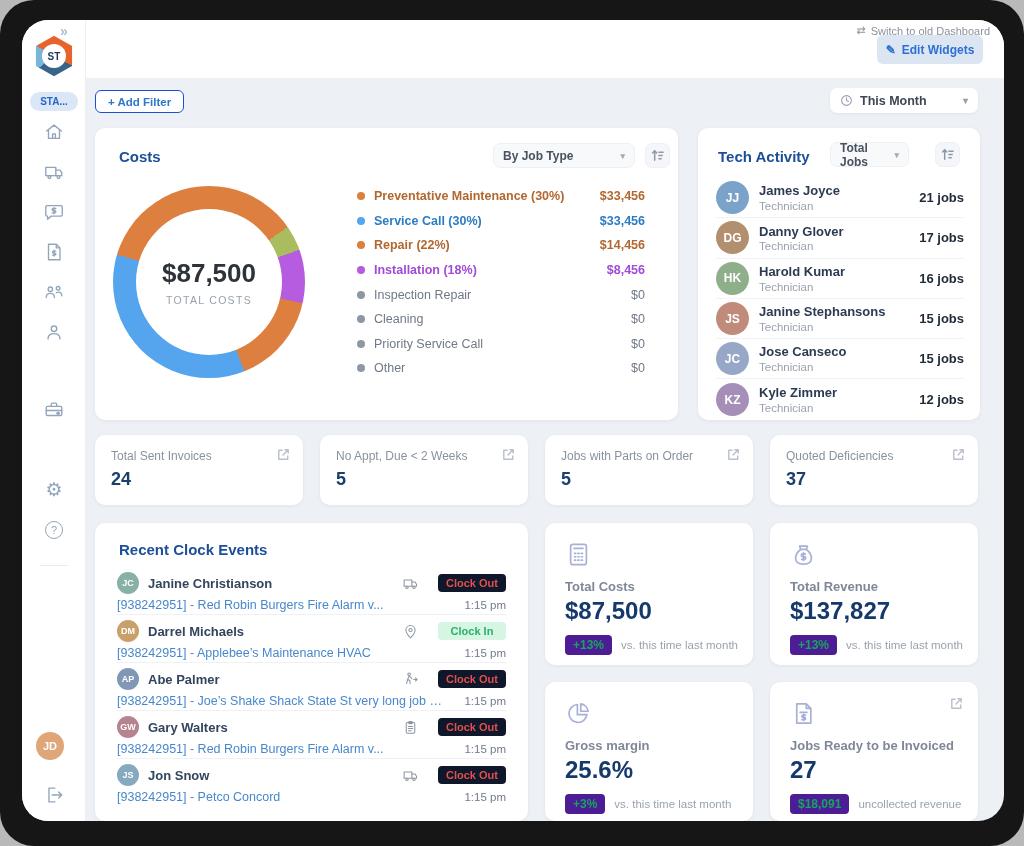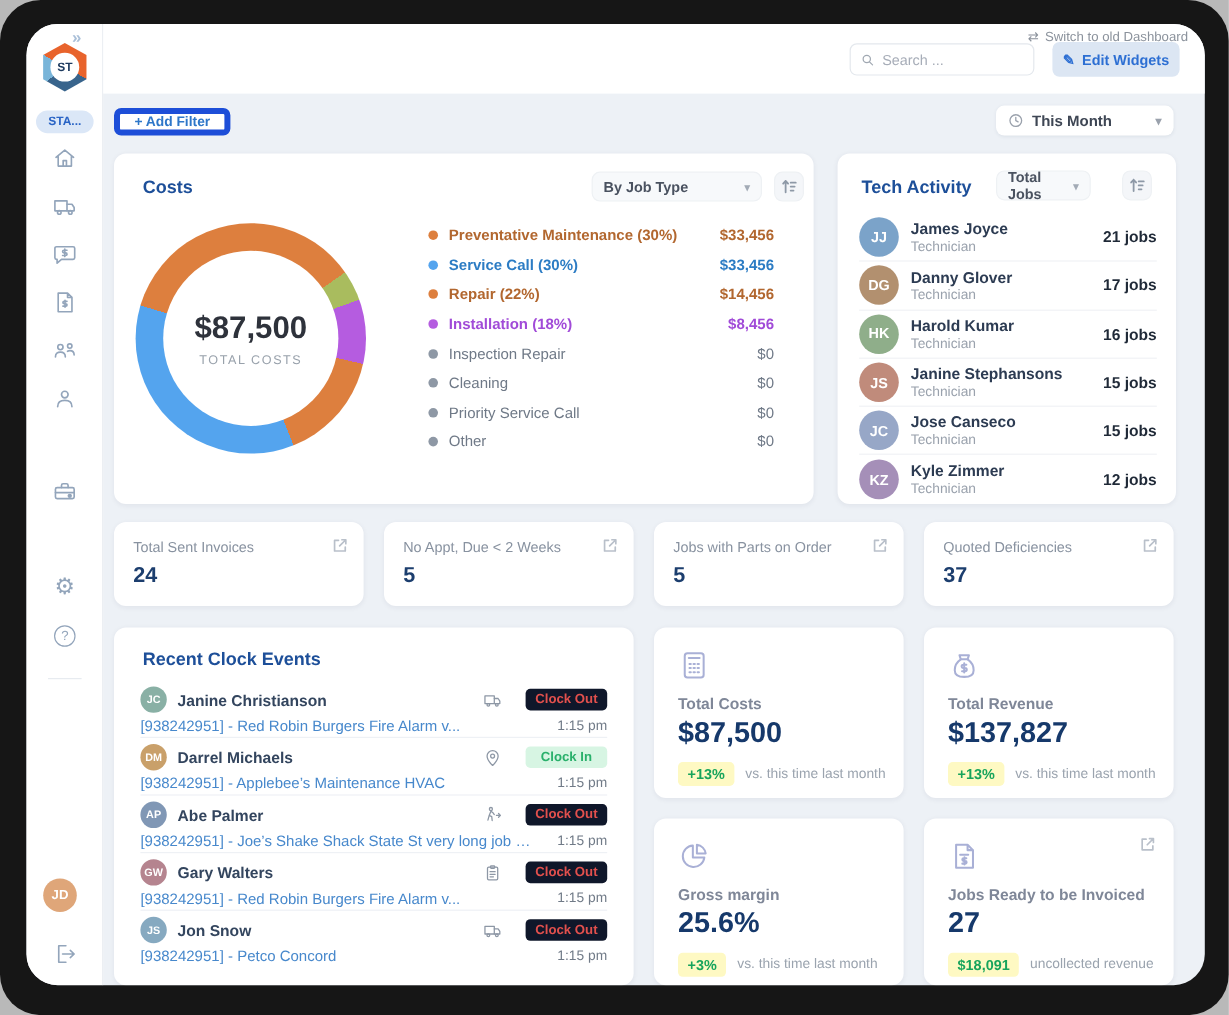--- a/index.html
+++ b/index.html
@@ -30,21 +30,21 @@
   .header { position:absolute; left:64px; top:0; right:0; height:58px; background:#fff; }
   .switch-link { position:absolute; right:14px; top:4px; font-size:11px; color:#8b929c; display:flex; gap:5px; align-items:center; cursor:pointer; }
   .page-title { position:absolute; left:30px; top:18px; font-size:18px; font-weight:bold; color:#262b33; }
   .search-box { position:absolute; left:622px; top:16px; width:154px; height:27px; border:1px solid #e4e8ed; border-radius:6px; background:#fff; display:flex; align-items:center; padding:0 8px; gap:6px; }
   .search-box input { border:none; outline:none; width:100%; font-size:12px; color:#5b6470; font-family:inherit; }
   .search-box input::placeholder { color:#a7adb8; }
   .edit-widgets-btn { position:absolute; left:791px; top:15px; width:106px; height:29px; background:#dce6f3; border:none; border-radius:6px;
                       color:#2d6fd3; font-size:12px; font-weight:bold; display:flex; align-items:center; justify-content:center; gap:6px; cursor:pointer; font-family:inherit; }
 
   
-  .add-filter-btn { position:absolute; left:73px; top:70px; height:23px; padding:0 12px; background:#fff; border:5px solid #1d4ed8; border-radius:6px;
+  .add-filter-btn { position:absolute; left:73px; top:70px; height:23px; padding:0 12px; background:#fff; border:1px solid #1d4ed8; border-radius:6px;
                     color:#2e77c9; font-size:11.5px; font-weight:bold; display:flex; align-items:center; cursor:pointer; font-family:inherit; }
   .period-select { position:absolute; left:808px; top:68px; width:148px; height:25px; background:#fff; border-radius:7px; box-shadow:0 1px 3px rgba(40,60,90,.08);
                    display:flex; align-items:center; padding:0 10px; gap:7px; font-size:12.5px; color:#3e4654; font-weight:bold; cursor:pointer; }
   .period-select .chev { margin-left:auto; color:#9aa1ac; font-size:10px; }
 
   
   .card { position:absolute; background:#fff; border-radius:10px; box-shadow:0 1px 4px rgba(30,40,60,.06); }
   .widget-title { font-size:15px; font-weight:bold; color:#1d4f99; }
   .mini-select { background:#f7f9fb; border:1px solid #eef1f4; border-radius:7px; display:flex; align-items:center; padding:0 9px; gap:6px;
                  font-size:12px; font-weight:bold; color:#4a5260; cursor:pointer; }
@@ -112,21 +112,21 @@
   .metric-card { width:208px; }
   .m1 { left:523px; top:503px; height:142px; }
   .m2 { left:748px; top:503px; height:142px; }
   .m3 { left:523px; top:662px; height:139px; }
   .m4 { left:748px; top:662px; height:139px; }
   .metric-icon { position:absolute; left:20px; top:18px; color:#a9b0d6; }
   .metric-icon svg { width:27px; height:27px; stroke:currentColor; fill:none; stroke-width:1.5; stroke-linecap:round; stroke-linejoin:round; }
   .metric-label { position:absolute; left:20px; top:56px; font-size:13px; color:#7f8798; font-weight:bold; }
   .metric-value { position:absolute; left:20px; top:74px; font-size:24px; font-weight:bold; color:#16396b; }
   .metric-badge-row { position:absolute; left:20px; top:112px; display:flex; align-items:center; gap:9px; }
-  .green-badge { background:#fef9c3; color:#17a45c; font-size:12px; font-weight:bold; border-radius:4px; padding:3px 8px; }
+  .green-badge { background:#4c1d95; color:#17a45c; font-size:12px; font-weight:bold; border-radius:4px; padding:3px 8px; }
   .metric-note { font-size:11.5px; color:#9aa3ae; }
   .metric-ext { position:absolute; right:14px; top:14px; }
 
   .pencil-glyph { font-size:12px; }
 </style>
 </head>
 <body>
 
 <div class="frame">
 <div class="app">
@@ -197,27 +197,20 @@
       <svg viewBox="0 0 24 24">
             <path d="M13 4.5 H6.5 V19.5 H13 M10 12 H20 M17 8.8 L20.5 12 L17 15.2"></path>
           </svg>
     </div>
   </nav>
 
   <header class="header">
     <div class="switch-link">
       <span>⇄</span>
       <span>Switch to old Dashboard</span>
-    </div>
-    <div class="search-box">
-      <svg width="14" height="14" viewBox="0 0 24 24" style="stroke:#a0a8b2;fill:none;stroke-width:2;stroke-linecap:round;">
-            <circle cx="10.5" cy="10.5" r="6"></circle>
-            <path d="M15 15 L20 20"></path>
-          </svg>
-      <input type="text" placeholder="Search ..." style="">
     </div>
     <button class="edit-widgets-btn">
       <span class="pencil-glyph">✎</span>
       <span>Edit Widgets</span>
     </button>
   </header>
 
   <button class="add-filter-btn">+ Add Filter</button>
   <div class="period-select">
     <svg width="13" height="13" viewBox="0 0 24 24" style="stroke:#9aa1ac;fill:none;stroke-width:2;stroke-linecap:round;">

